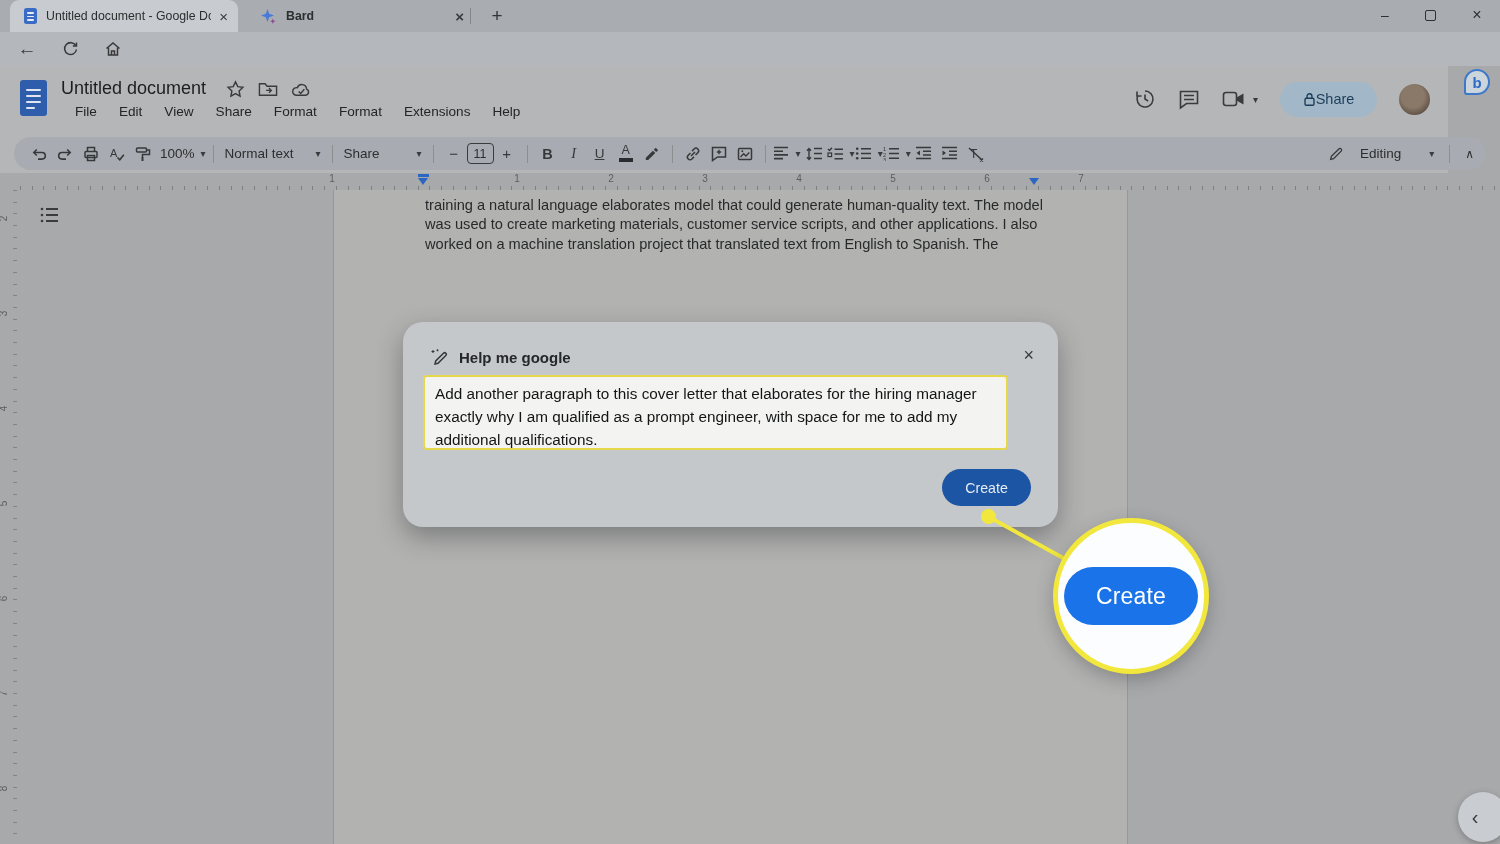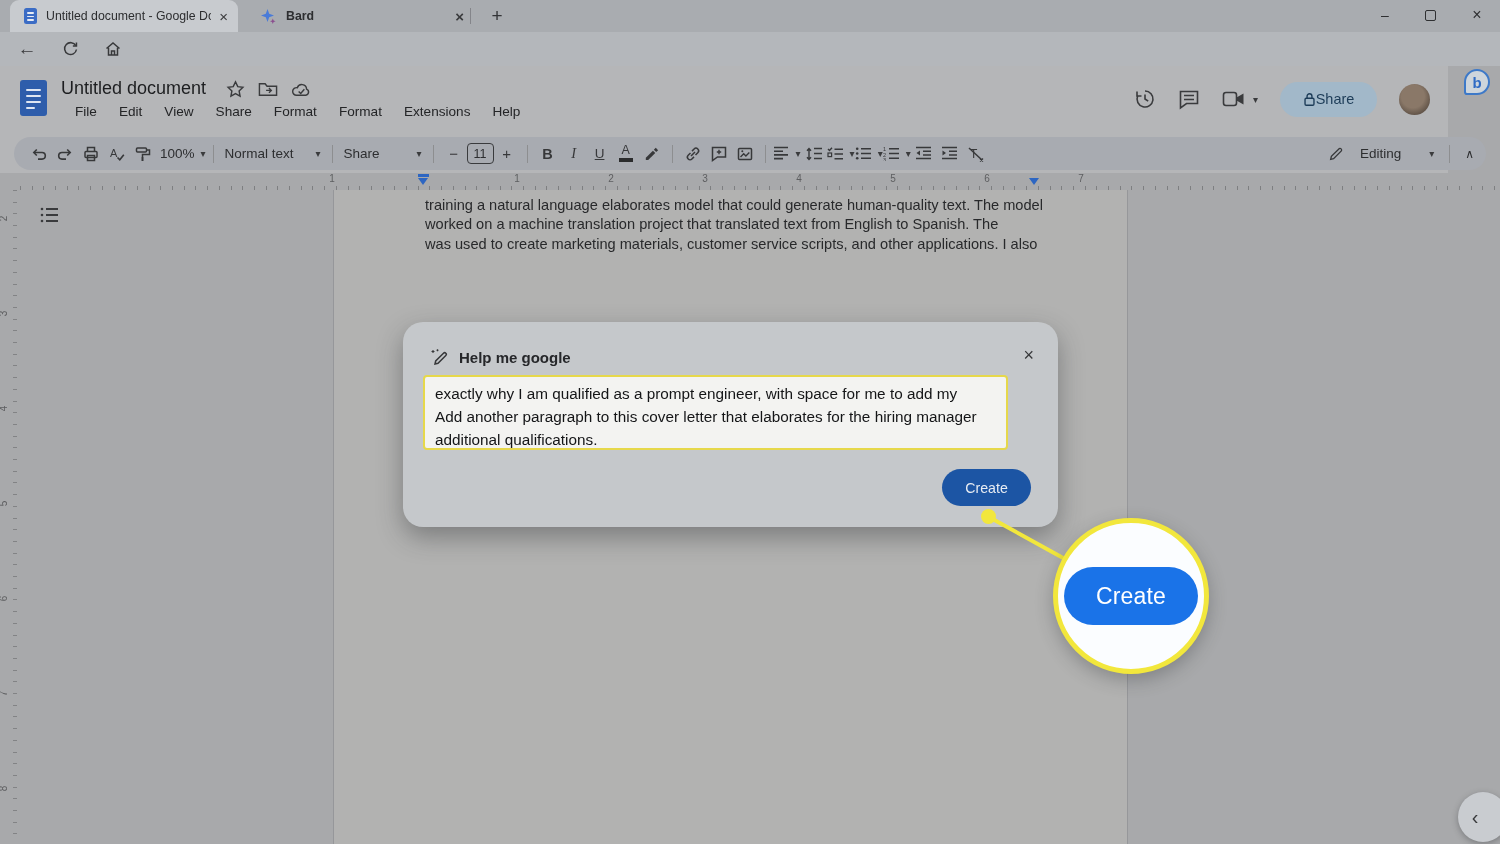--- a/index.html
+++ b/index.html
@@ -443,36 +443,36 @@
   <span class="outlineicon">
     <svg width="20" height="18" viewBox="0 0 20 18">
         <circle cx="2" cy="3" r="1.3" fill="#3a3b3d"></circle>
         <circle cx="2" cy="9" r="1.3" fill="#3a3b3d"></circle>
         <circle cx="2" cy="15" r="1.3" fill="#3a3b3d"></circle>
         <path d="M6 3h12M6 9h12M6 15h12" stroke="#3a3b3d" stroke-width="1.8"></path>
       </svg>
   </span>
   <div class="doctext">
     <div>training a natural language elaborates model that could generate human-quality text. The model</div>
+    <div>was used to create marketing materials, customer service scripts, and other applications. I also</div>
     <div>worked on a machine translation project that translated text from English to Spanish. The</div>
-    <div>was used to create marketing materials, customer service scripts, and other applications. I also</div>
   </div>
 
   <div class="dialog">
     <span class="dlg-icon">
       <svg width="18" height="18" viewBox="0 0 18 18">
           <path d="M5 16l.7-3L13.5 5.2a1.6 1.6 0 0 1 2.3 2.3L8 15.3z" fill="none" stroke="#37383a" stroke-width="1.5"></path>
           <path d="M3 2v3M1.5 3.5h3M7.5 1.2v2M6.5 2.2h2" stroke="#37383a" stroke-width="1.1"></path>
         </svg>
     </span>
     <span class="dlg-title">Help me google</span>
     <span class="dlg-close">×</span>
     <div class="dlg-textarea">
+      <div>Add another paragraph to this cover letter that elaborates for the hiring manager</div>
       <div>exactly why I am qualified as a prompt engineer, with space for me to add my</div>
-      <div>Add another paragraph to this cover letter that elaborates for the hiring manager</div>
       <div>additional qualifications.</div>
     </div>
     <span class="dlg-create">Create</span>
   </div>
 
   <div class="co-line"></div>
   <div class="co-dot"></div>
   <div class="co-circle">
     <span class="co-pill">Create</span>
   </div>

